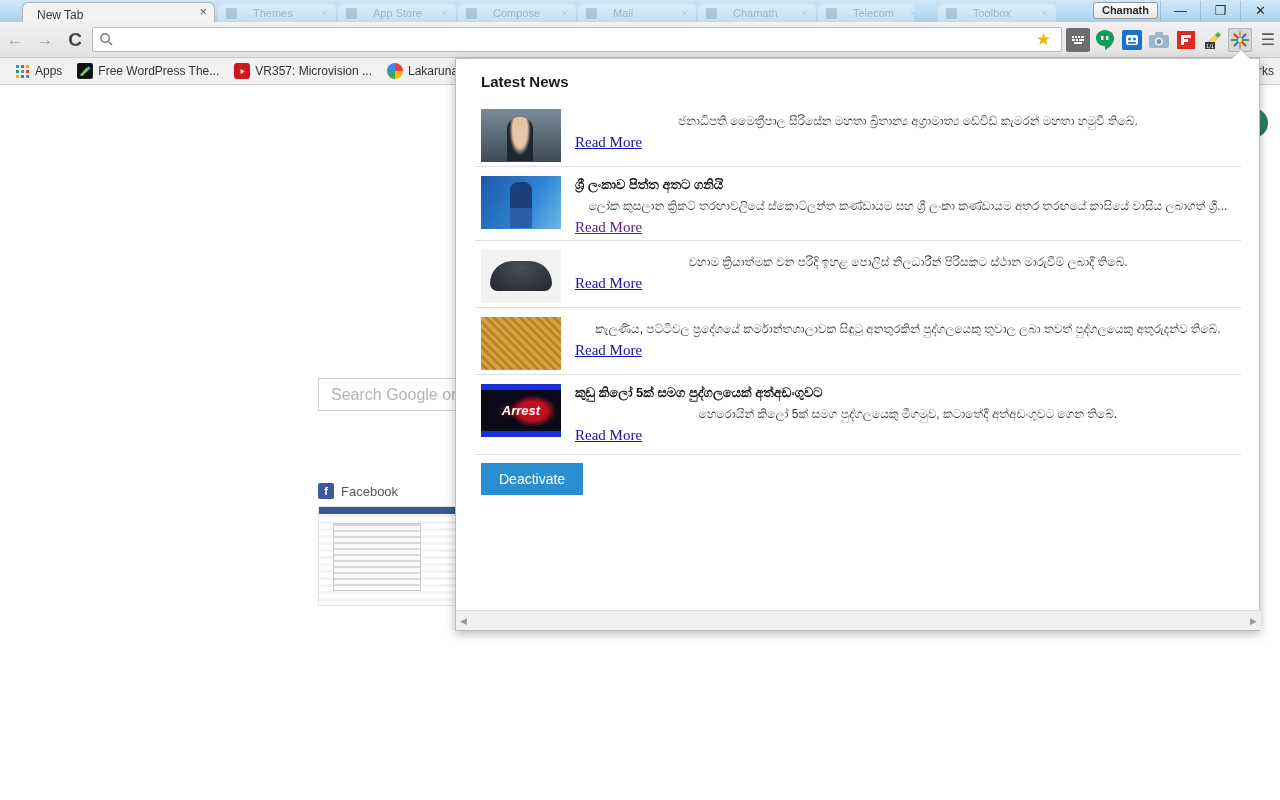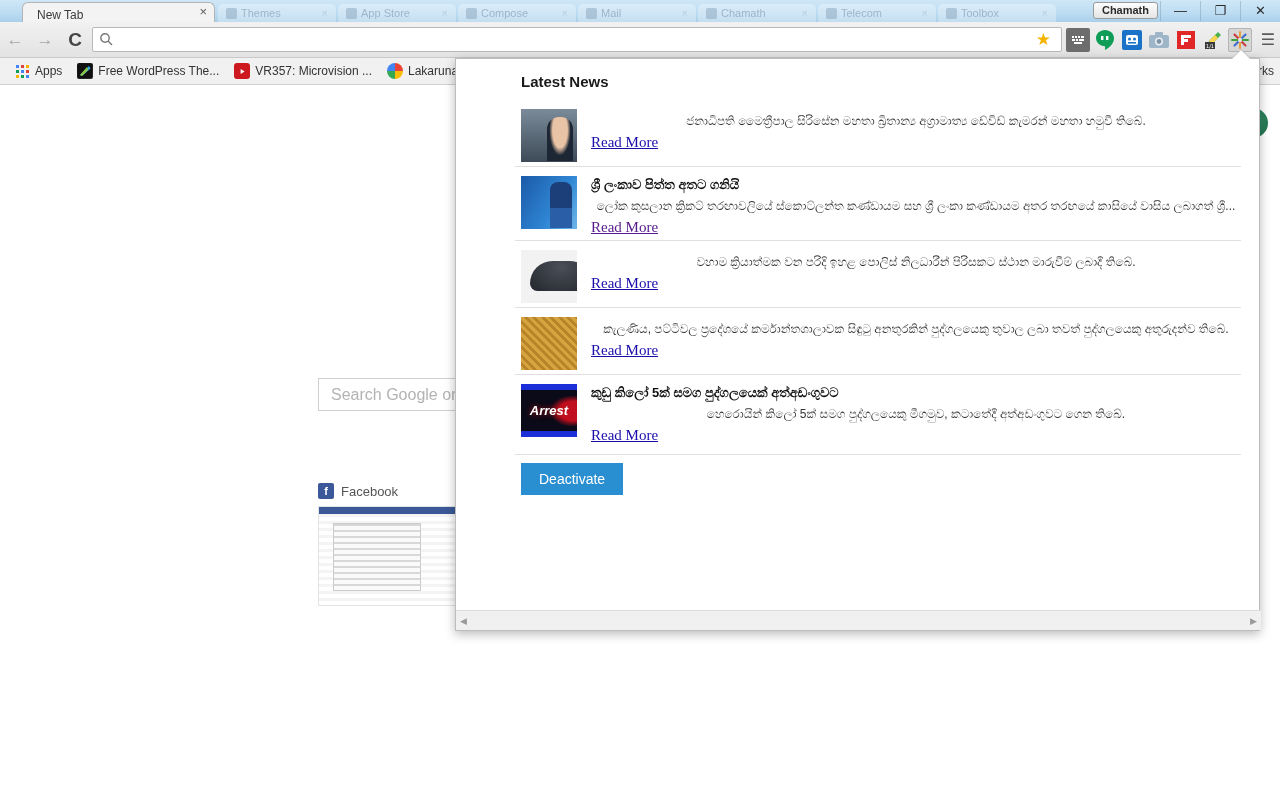--- a/index.html
+++ b/index.html
@@ -25,21 +25,21 @@
   }
   .tab-active .tab-title { margin-left: 14px; white-space: nowrap; overflow: hidden; }
   .tab-close {
     position: absolute; right: 7px; top: 2px;
     font-size: 13px; color: #5b5b5b; line-height: 14px;
   }
   .tab-ghost {
     position: absolute; top: 4px; height: 18px;
     background: rgba(255,255,255,0.30);
     border-radius: 5px 5px 0 0;
-    display: flex; align-items: center; gap: 4px;
+    display: flex; align-items: center; gap: 16px;
     padding: 0 8px;
     font-size: 11px; color: rgba(60,90,120,0.35);
     overflow: hidden; white-space: nowrap;
   }
   .tab-ghost .gfav {
     width: 11px; height: 11px; border-radius: 2px;
     background: rgba(90,120,150,0.30); flex: 0 0 auto;
   }
   .tab-ghost .gx { margin-left: auto; opacity: .5; }
 
@@ -153,25 +153,25 @@
     box-shadow: 0 3px 10px rgba(0,0,0,0.28);
     z-index: 40;
   }
   .popup-arrow {
     position: absolute; top: 50px; left: 1232px; width: 0; height: 0;
     border-left: 9px solid transparent; border-right: 9px solid transparent;
     border-bottom: 9px solid #fff;
     filter: drop-shadow(0 -1px 0 #bdbdbd);
     z-index: 41;
   }
-  .popup-inner { position: absolute; inset: 0 0 20px 0; padding: 14px 18px 0 19px; overflow: hidden; margin-left: 40px; }
+  .popup-inner { position: absolute; inset: 0 0 20px 0; padding: 14px 18px 0 19px; overflow: hidden; }
   .popup-title { font-size: 15px; font-weight: bold; color: #1a1a1a; margin: 0 0 10px 6px; }
   .news-item { display: flex; padding: 9px 0 4px 6px; position: relative; }
   .news-item + .news-item { border-top: 1px solid #e0e0e0; }
-  .news-thumb { width: 56px; height: 53px; flex: 0 0 auto; margin-right: 14px; overflow: hidden; position: relative; }
+  .news-thumb { width: 80px; height: 53px; flex: 0 0 auto; margin-right: 14px; overflow: hidden; position: relative; }
   .nt-cameron { background: linear-gradient(to bottom,#7b8b99,#3d4a57); }
   .nt-cameron::after { content:""; position:absolute; left:26px; top:8px; width:26px; height:44px;
     background: radial-gradient(ellipse at 50% 30%, #e8c3a6 0 40%, #1d2733 58%); border-radius: 12px 12px 0 0; }
   .nt-cricket { background: linear-gradient(120deg,#1b5aa8,#2f86d4 60%,#6fb6e8); }
   .nt-cricket::after { content:""; position:absolute; left:29px; top:6px; width:22px; height:46px;
     background: linear-gradient(to bottom,#1c3f7a 0 26px,#2a5fa8 26px); border-radius: 8px 8px 0 0; }
   .nt-police { background: #f2f2f2; }
   .nt-police::after { content:""; position:absolute; left:9px; top:11px; width:62px; height:30px;
     background: radial-gradient(ellipse at 50% 20%,#4a4f58,#23262c);
     border-radius: 30px 30px 10px 10px; }
@@ -240,21 +240,21 @@
   <div class="tab-ghost" style="left:578px;width:118px">
     <span class="gfav"></span>
     <span>Mail</span>
     <span class="gx">×</span>
   </div>
   <div class="tab-ghost" style="left:698px;width:118px">
     <span class="gfav"></span>
     <span>Chamath</span>
     <span class="gx">×</span>
   </div>
-  <div class="tab-ghost" style="left:818px;width:118px">
+  <div class="tab-ghost" style="left:818px;width:96px">
     <span class="gfav"></span>
     <span>Telecom</span>
     <span class="gx">×</span>
   </div>
   <div class="tab-ghost" style="left:938px;width:118px">
     <span class="gfav"></span>
     <span>Toolbox</span>
     <span class="gx">×</span>
   </div>
 

